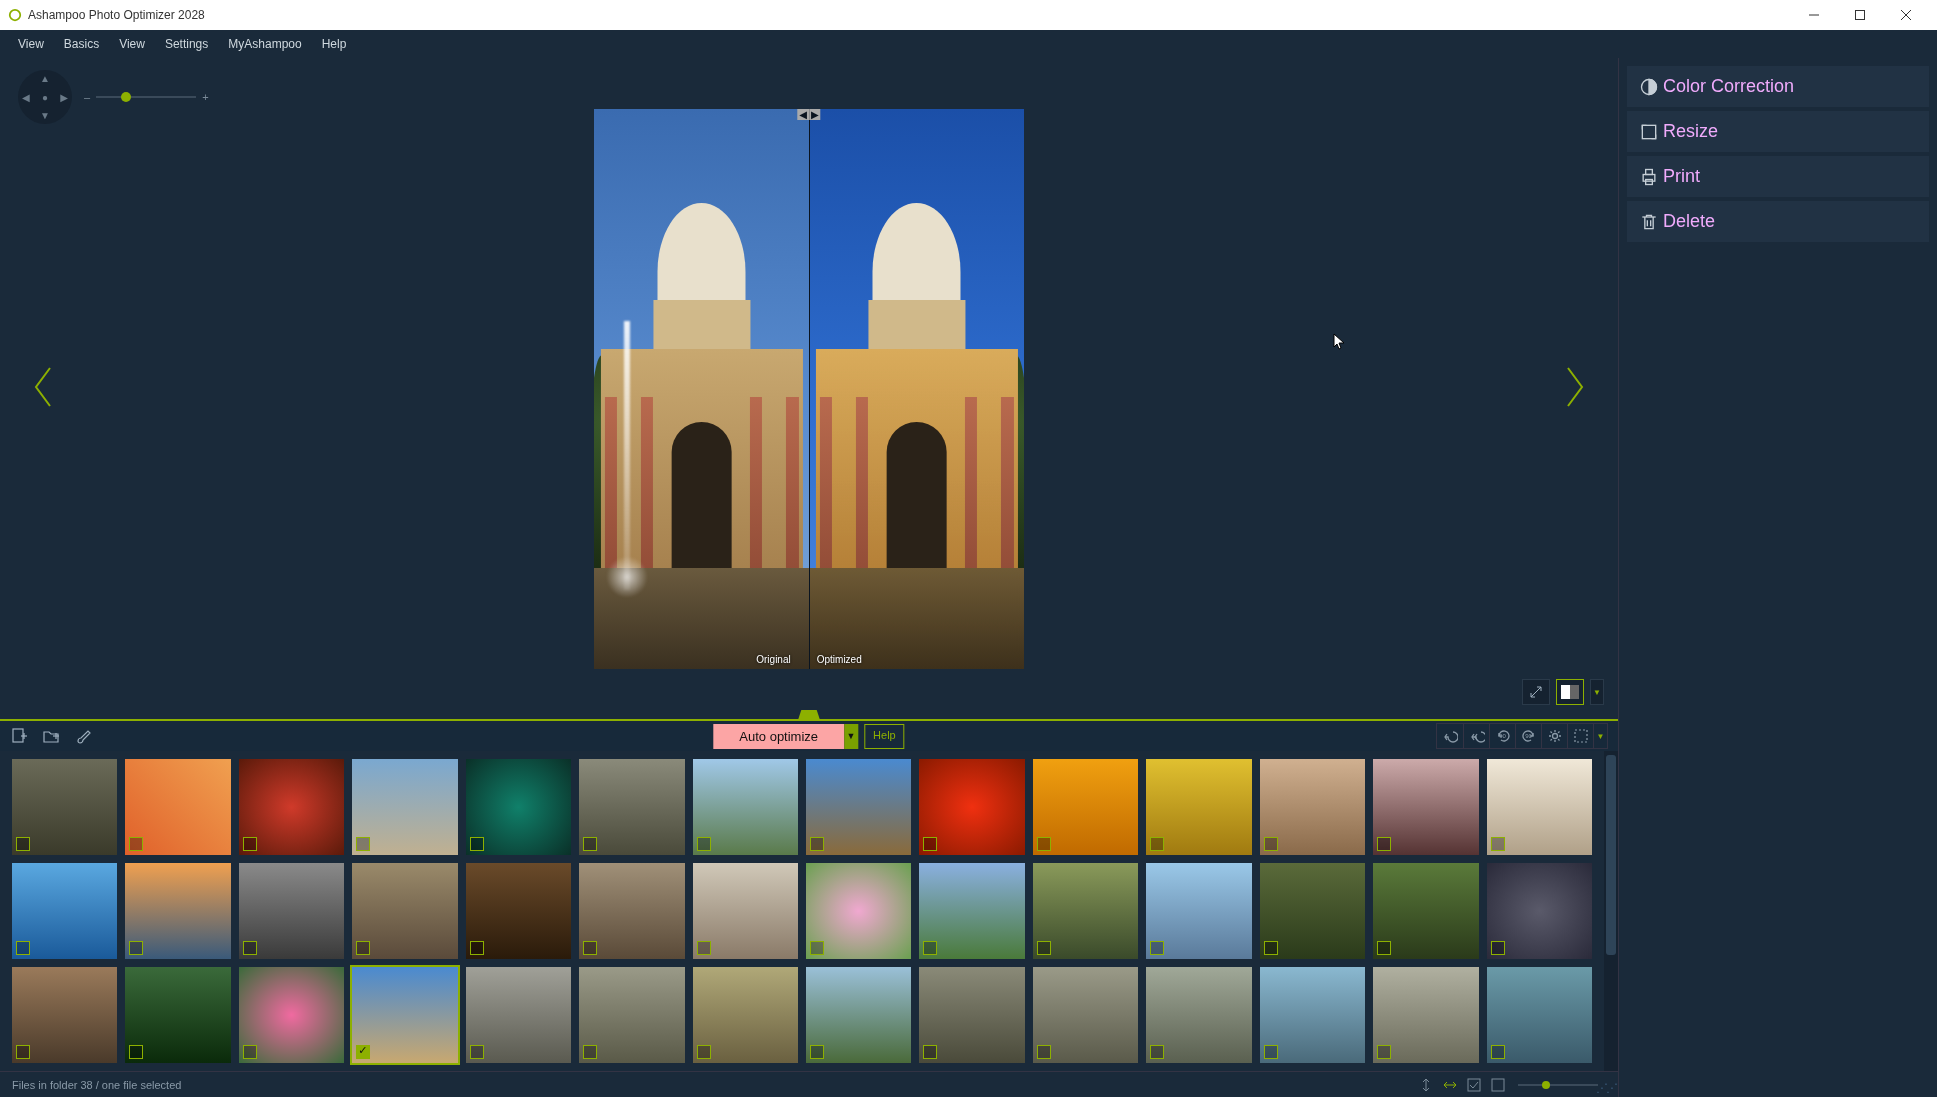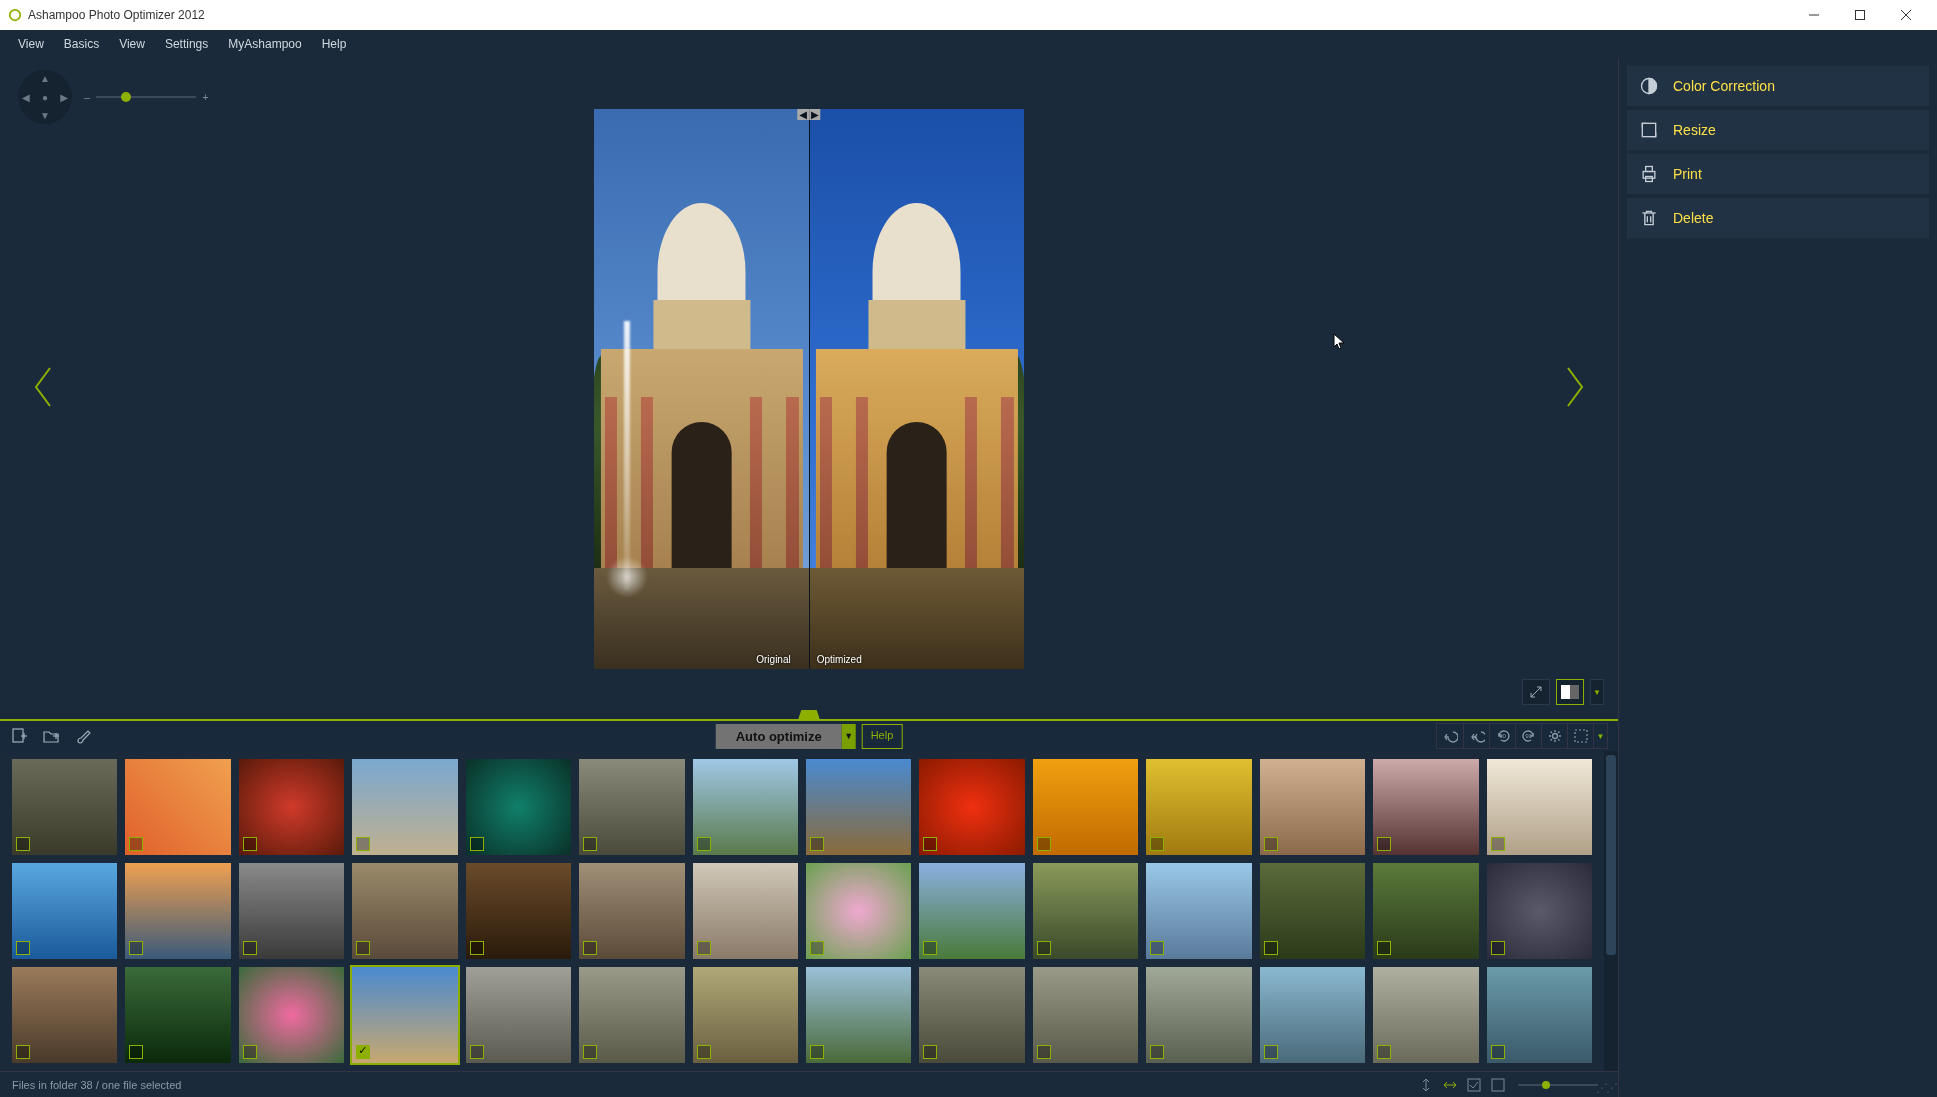--- a/index.html
+++ b/index.html
@@ -49,42 +49,42 @@
 .photo-labels { position:absolute; bottom:4px; left:0; right:0; display:flex; justify-content:center; gap:26px; font-size:10px; color:#fff; text-shadow:0 0 3px #000; }
 .view-modes { position:absolute; right:14px; bottom:14px; display:flex; gap:6px; }
 .vm-btn { width:28px; height:26px; background:#152230; display:flex; align-items:center; justify-content:center; cursor:pointer; border:1px solid #2a3a4a; }
 .vm-btn.active { border:1px solid #8db000; }
 .tab-handle { position:absolute; left:50%; bottom:-1px; transform:translateX(-50%); width:22px; height:10px; background:#8db000; clip-path:polygon(15% 0,85% 0,100% 100%,0 100%); }
 .divider { height:2px; background:#8db000; }
 .toolbar { height:30px; background:#17293a; display:flex; align-items:center; padding:0 10px; position:relative; }
 .tb-left { display:flex; gap:14px; }
 .tb-ico { width:18px; height:18px; cursor:pointer; color:#9fb0bf; display:flex; align-items:center; justify-content:center; }
 .tb-center { position:absolute; left:50%; transform:translateX(-50%); display:flex; }
-.auto-opt { background:#737373; color:#111; font-size:13px; font-weight:700; padding:5px 20px; cursor:pointer; display:flex; align-items:center; }
+.auto-opt { background:#fca5a5; color:#111; font-size:13px; font-weight:400; padding:5px 26px; cursor:pointer; display:flex; align-items:center; }
 .auto-opt-drop { width:14px; background:#7aa000; display:flex; align-items:center; justify-content:center; cursor:pointer; color:#111; font-size:9px; }
 .save-btn { margin-left:6px; border:1px solid #8db000; color:#8db000; background:transparent; font-size:11px; padding:4px 8px; cursor:pointer; }
 .tb-right { margin-left:auto; display:flex; align-items:center; gap:0; border:1px solid #334; }
 .tb-right .rb { width:26px; height:24px; display:flex; align-items:center; justify-content:center; cursor:pointer; border-left:1px solid #334; color:#8a9aa8; }
 .tb-right .rb:first-child{border-left:none;}
 .thumbs-wrap { height:320px; position:relative; display:flex; }
 .thumbs { flex:1; display:grid; grid-template-columns:repeat(14,1fr); grid-auto-rows:1fr; gap:8px; padding:8px 12px; overflow:hidden; }
 .thumb { position:relative; background:#223; cursor:pointer; min-height:0; }
 .thumb.sel { outline:2px solid #8db000; }
 .thumb .chk { position:absolute; left:4px; bottom:4px; width:14px; height:14px; border:1px solid #8db000; background:rgba(0,0,0,.3); }
 .thumb.sel .chk { background:#8db000; }
 .thumb.sel .chk::after { content:"✓"; color:#111; font-size:11px; position:absolute; left:1px; top:-2px; }
 .thumbs-scroll { width:14px; background:#152230; position:relative; }
 .thumbs-scroll .sb { position:absolute; left:2px; right:2px; top:4px; height:200px; background:#2e4458; border-radius:3px; }
 .statusbar { height:26px; background:#1a2a3a; border-top:1px solid #334; display:flex; align-items:center; padding:0 12px; font-size:11px; color:#8a9aa8; }
 .statusbar .spacer { flex:1; }
 .sb-ico { width:20px; height:20px; display:flex; align-items:center; justify-content:center; cursor:pointer; color:#7a8a98; margin:0 2px; }
 .sb-slider { width:80px; height:2px; background:#3a4a5a; position:relative; margin:0 8px; }
 .sb-slider .th { position:absolute; width:8px; height:8px; border-radius:50%; background:#8db000; top:-3px; }
 .sidebar { width:318px; background:#1a2a3a; padding:8px 8px; }
-.side-item { display:flex; align-items:center; gap:14px; padding:10px 12px; background:#213244; margin-bottom:4px; cursor:pointer; font-size:14px; color:#fde047; }
+.side-item { display:flex; align-items:center; gap:4px; padding:10px 12px; background:#213244; margin-bottom:4px; cursor:pointer; font-size:18px; color:#f0abfc; }
 .side-ico { width:20px; height:20px; color:#c5ced6; }
 .grip { position:absolute; right:2px; bottom:2px; color:#3a5a7a; font-size:12px; letter-spacing:-2px; }
 .cursor { position:absolute; width:12px; height:18px; pointer-events:none; }
 
 .t1{background:linear-gradient(#6a6a58,#3a3a2a);} .t2{background:linear-gradient(45deg,#e0602a,#f0a050);}
 .t3{background:radial-gradient(#d03a2a,#5a1a0a);} .t4{background:linear-gradient(#7aa8d0,#c0b090);}
 .t5{background:radial-gradient(circle,#10806a,#0a3028);} .t6{background:linear-gradient(#8a8a7a,#4a4a3a);}
 .t7{background:linear-gradient(#a0c8e8,#5a7a4a);} .t8{background:linear-gradient(#4a8ad0,#8a6a3a);}
 .t9{background:radial-gradient(#f03010,#8a1a00);} .t10{background:linear-gradient(#f0a010,#c06a00);}
 .t11{background:linear-gradient(#e0c030,#a07a10);} .t12{background:linear-gradient(#d0b090,#8a6a4a);}
@@ -104,21 +104,21 @@
 .t39{background:linear-gradient(#a0a898,#5a6050);} .t40{background:linear-gradient(#8ab8d0,#4a6a7a);}
 .t41{background:linear-gradient(#b0b0a0,#6a6a5a);} .t42{background:linear-gradient(#6a9aa8,#3a5a6a);}
 </style>
 </head>
 <body>
 
 <div class="titlebar">
   <svg class="logo-ico" viewBox="0 0 24 24">
       <circle cx="12" cy="12" r="9" fill="none" stroke="#8db000" stroke-width="3"></circle>
     </svg>
-  <span>Ashampoo Photo Optimizer 2012</span>
+  <span>Ashampoo Photo Optimizer 2028</span>
   <div class="spacer"></div>
   <div class="winbtn">
       <svg width="10" height="10">
         <line x1="0" y1="5" x2="10" y2="5" stroke="#333"></line>
       </svg>
     </div>
   <div class="winbtn">
       <svg width="10" height="10">
         <rect x=".5" y=".5" width="9" height="9" fill="none" stroke="#333"></rect>
       </svg>

